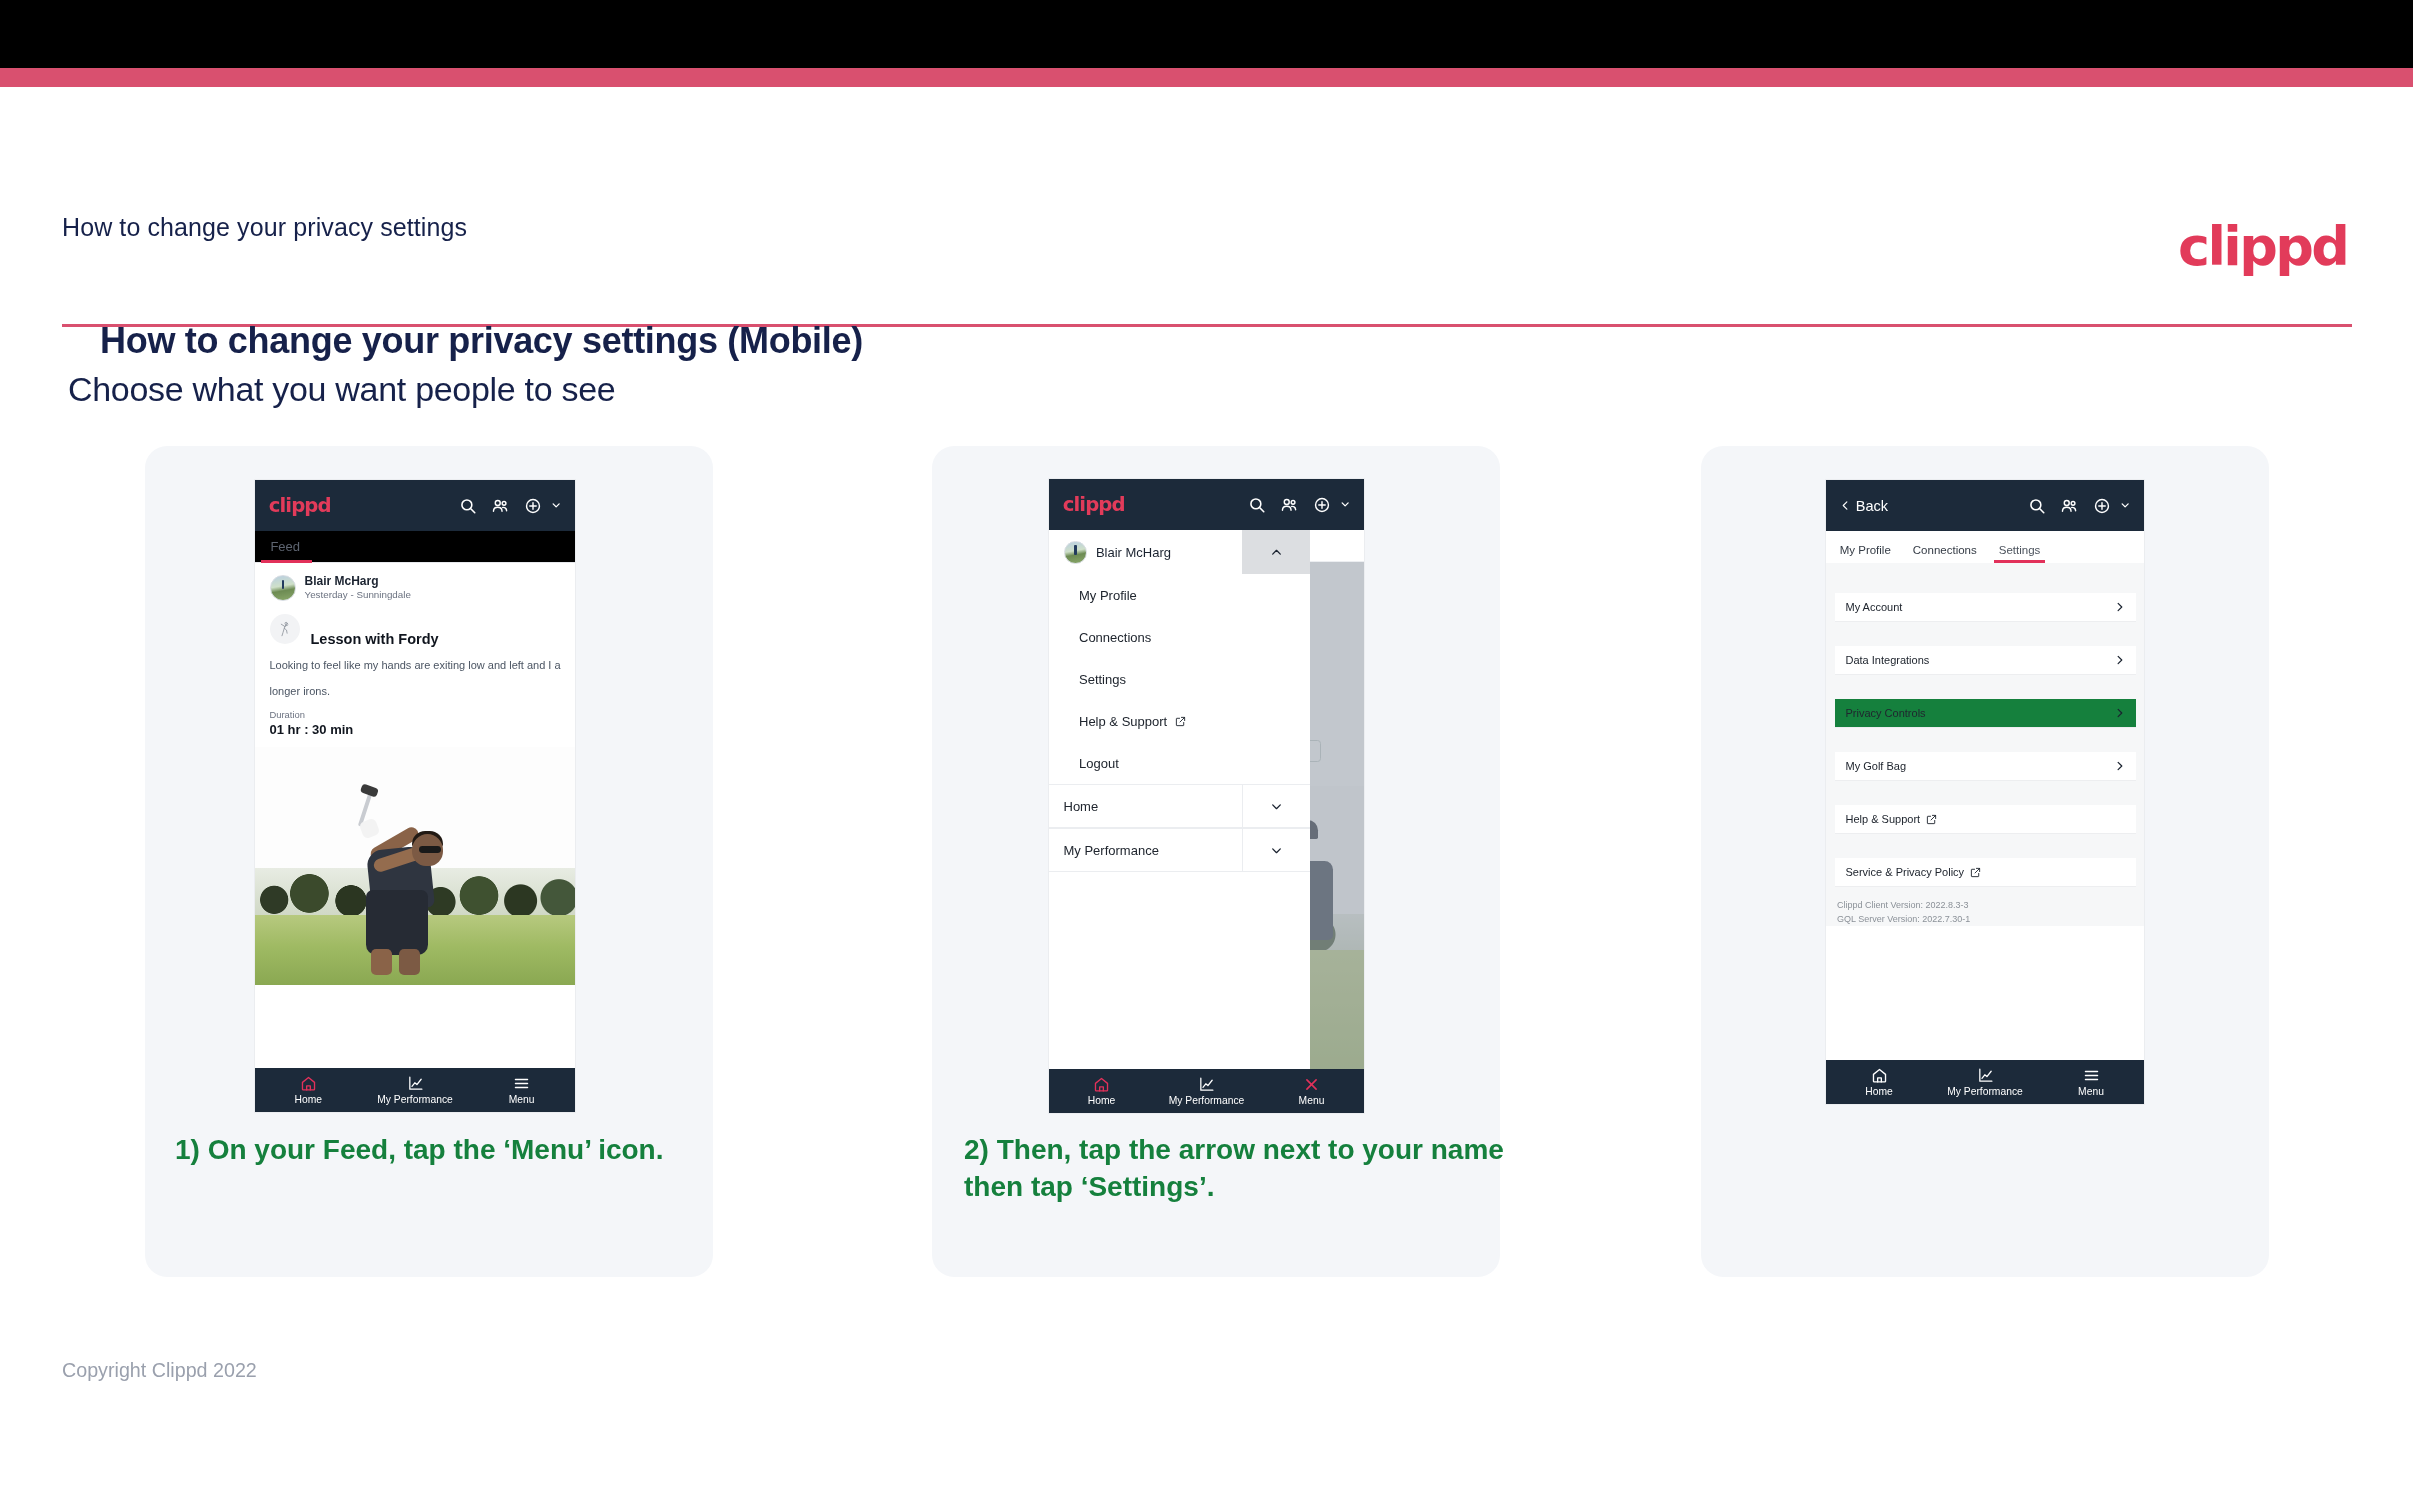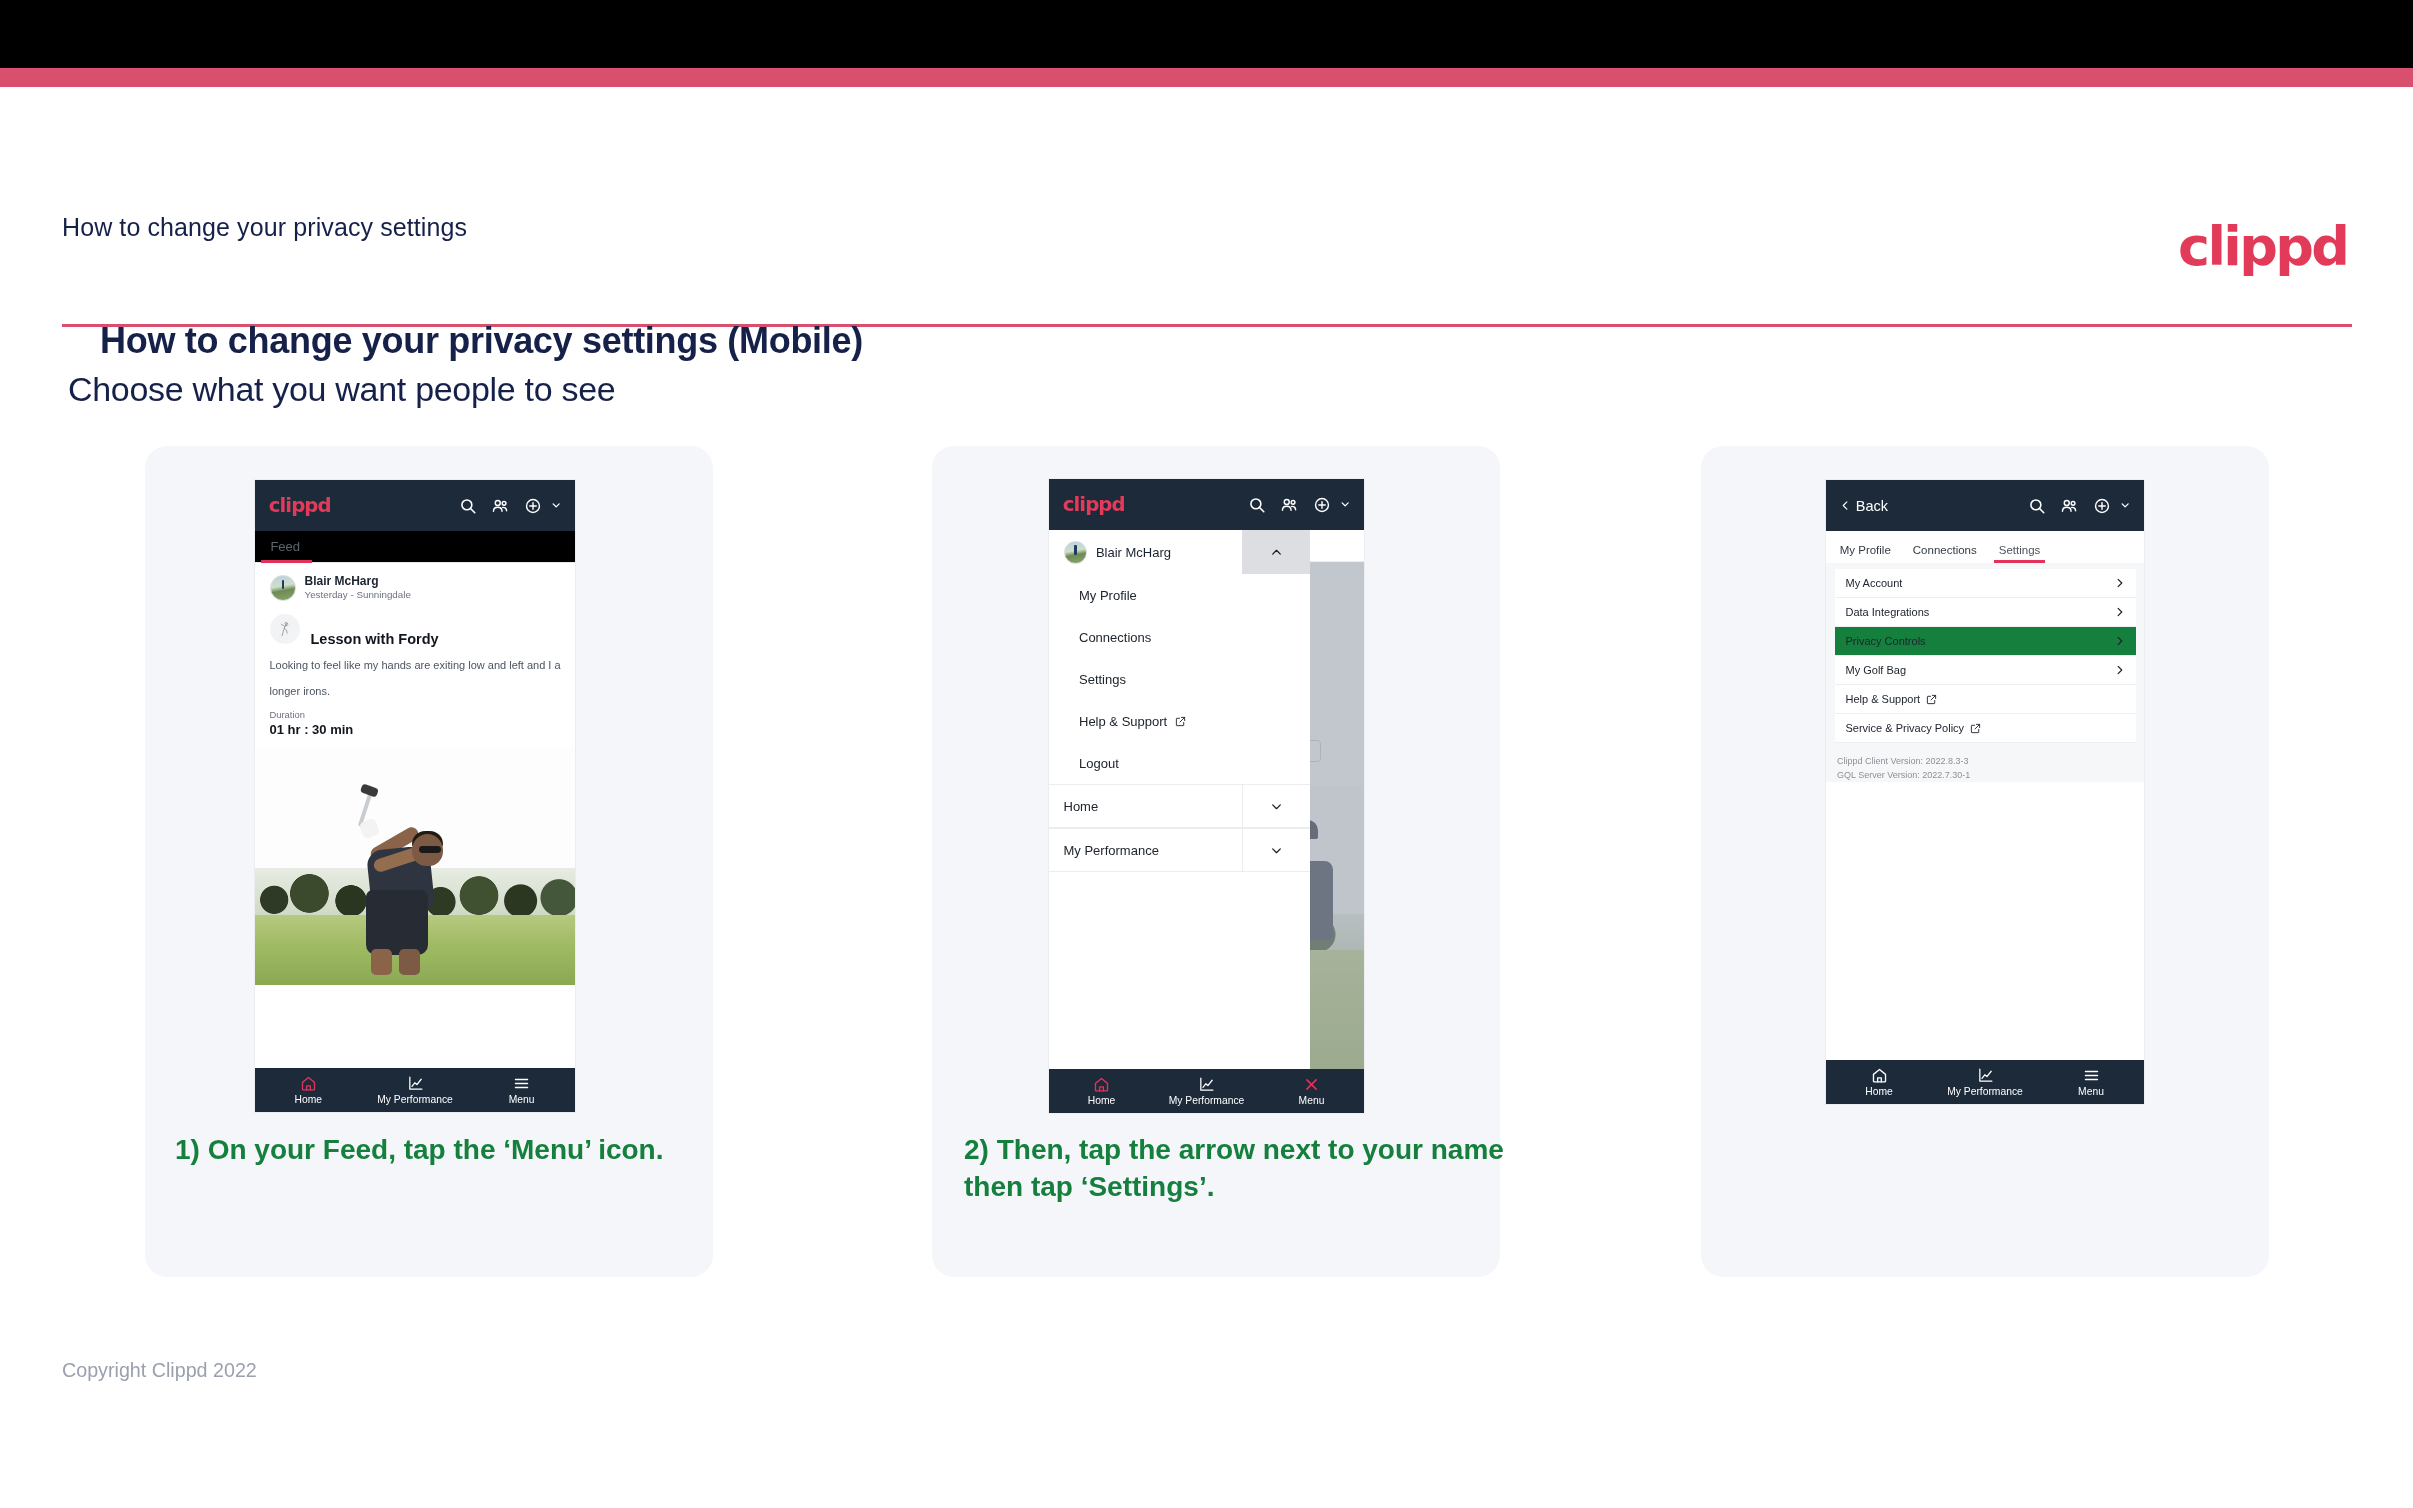--- a/index.html
+++ b/index.html
@@ -250,21 +250,21 @@
   }
   .p3-tabs .t { font-size:11.5px; color:#343b45; padding-bottom:6.8px; }
   .p3-tabs .t.active { color:#4c535d; position:relative; }
   .p3-tabs .t.active::after{
     content:""; position:absolute; left:-5.1px; right:-5.1px; bottom:0; height:2.6px; background:#e2315a;
   }
   .p3-list { background:#f6f7f8; padding:6px 8.5px 0 8.5px; }
   .p3-row {
     position:relative; height:29px; background:#fff; display:flex; align-items:center;
     padding:0 10.3px 0 11px; border-bottom:0.9px solid #edeef0;
-    font-size:11px; color:#20262f; gap:6px;
+    font-size:11px; color:#20262f; gap:6px;margin-top:24px;
   }
   .p3-row.hl { background:#15803d; }
   .p3-row .chev-r { position:absolute; right:10.3px; top:50%; transform:translateY(-50%); width:11px; height:11px; }
   .p3-row .chev-r svg { width:100%; height:100%; display:block; }
   .p3-versions { padding:12px 11px 0 11px; background:#f6f7f8; }
   .p3-versions .v { font-size:9px; color:#8b9198; line-height:1.5; }
 </style>
 </head>
 <body>
 

